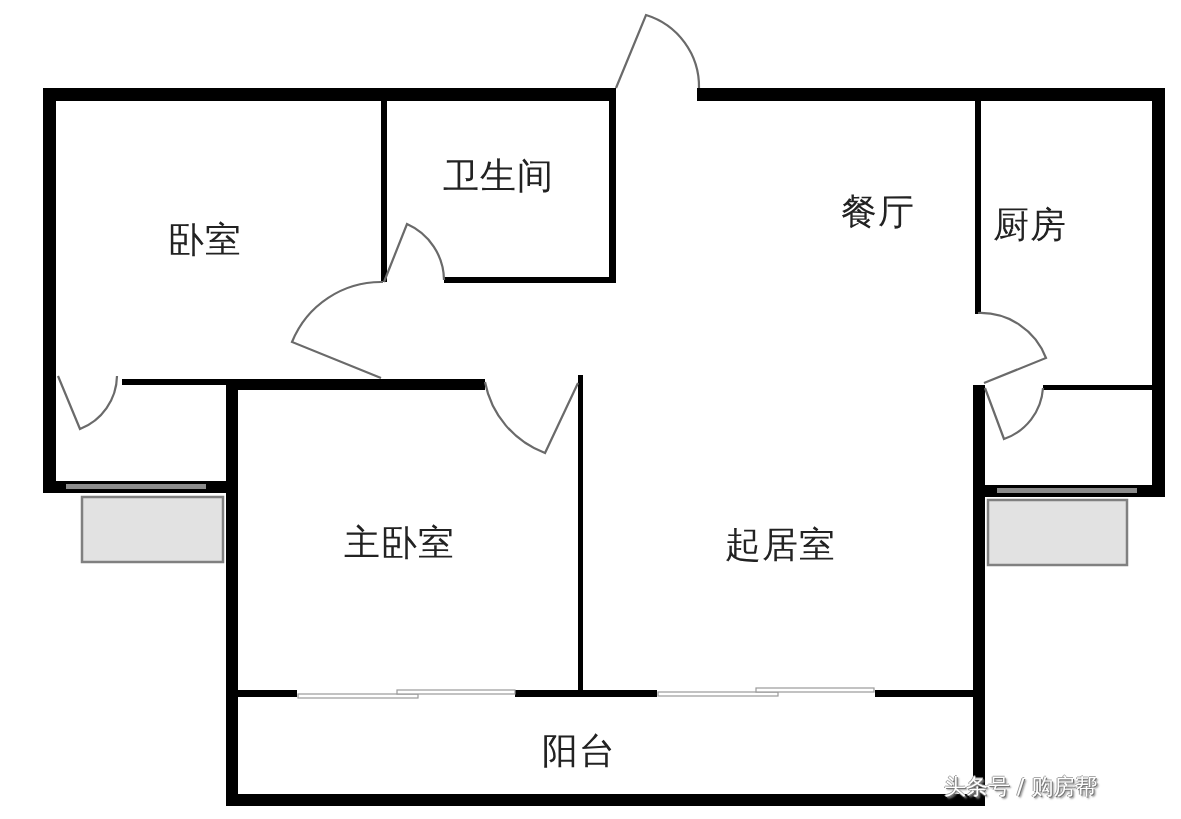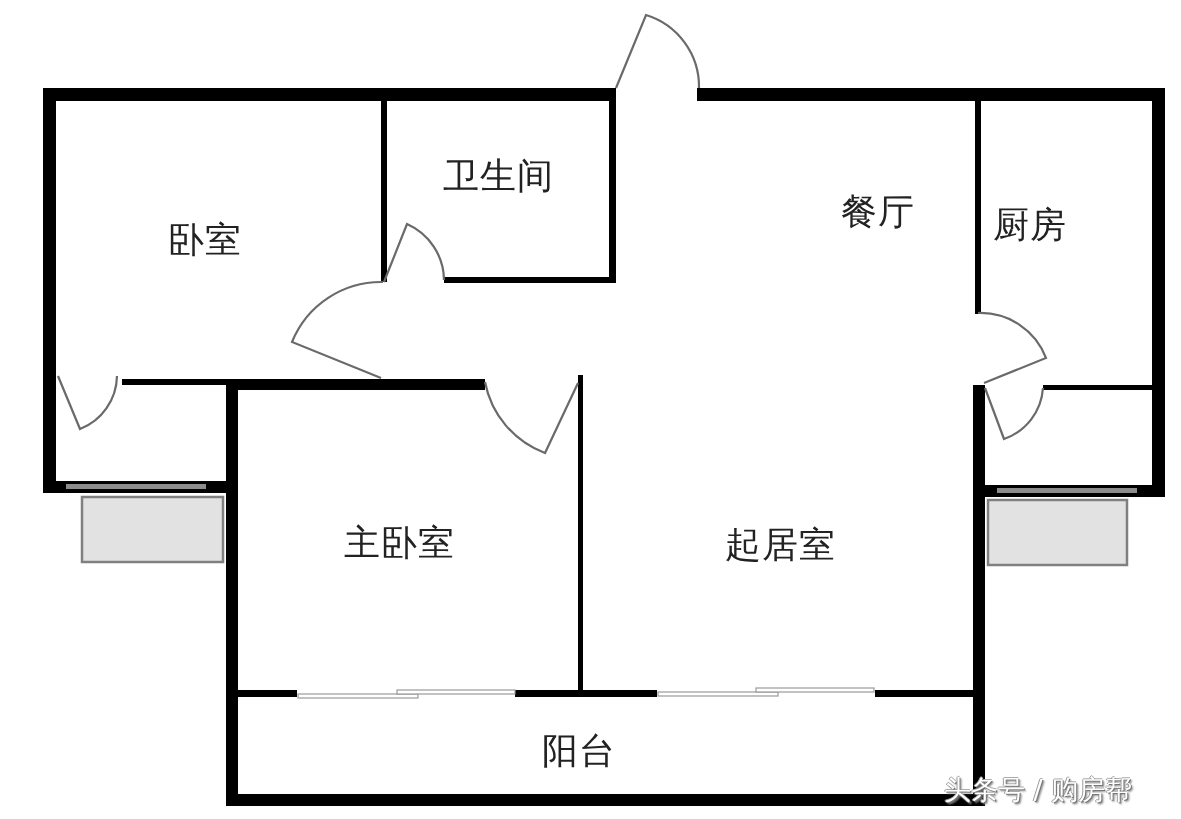--- a/index.html
+++ b/index.html
@@ -17,21 +17,21 @@
     font-weight: 300;
     color: #222222;
     white-space: nowrap;
     letter-spacing: 1px;
     line-height: 1;
   }
   .watermark {
     position: absolute;
     left: 944px; top: 776px;
     font-family: "DejaVu Sans", sans-serif;
-    font-size: 27px;
+    font-size: 22px;
     color: #ffffff;
     text-shadow: 1px 1px 0 #777, -1px 0 0 #999, 0 -1px 0 #aaa, 2px 2px 2px #888;
     white-space: nowrap;
     line-height: 1;
   }
 </style>
 </head>
 <body>
 
 <svg id="plan" viewBox="0 0 1181 819" xmlns="http://www.w3.org/2000/svg">

